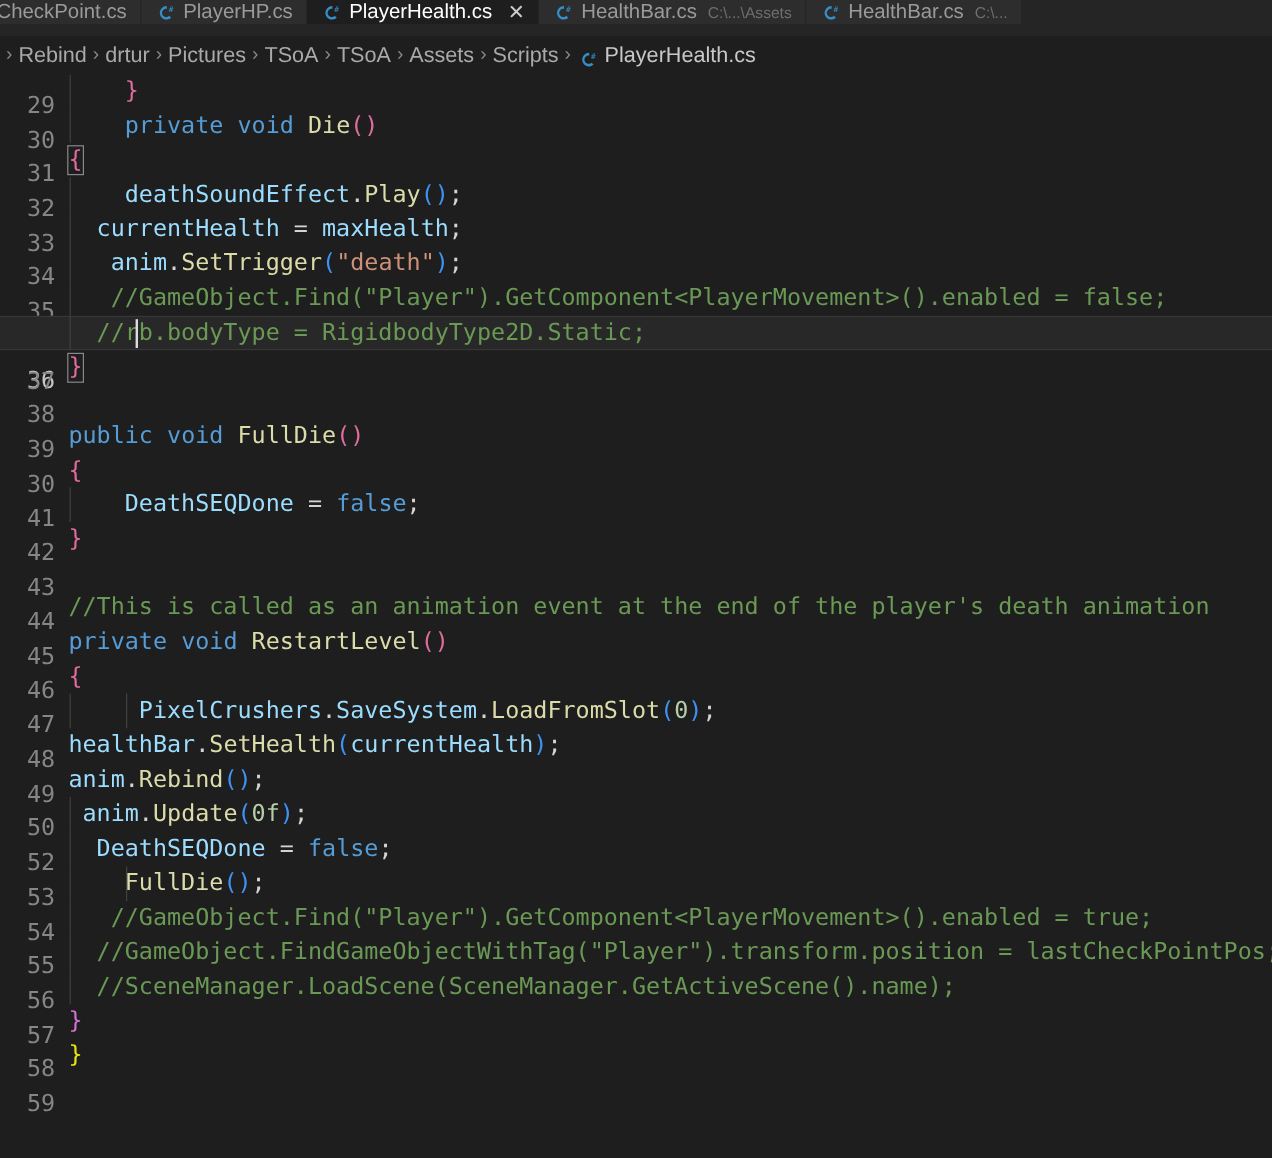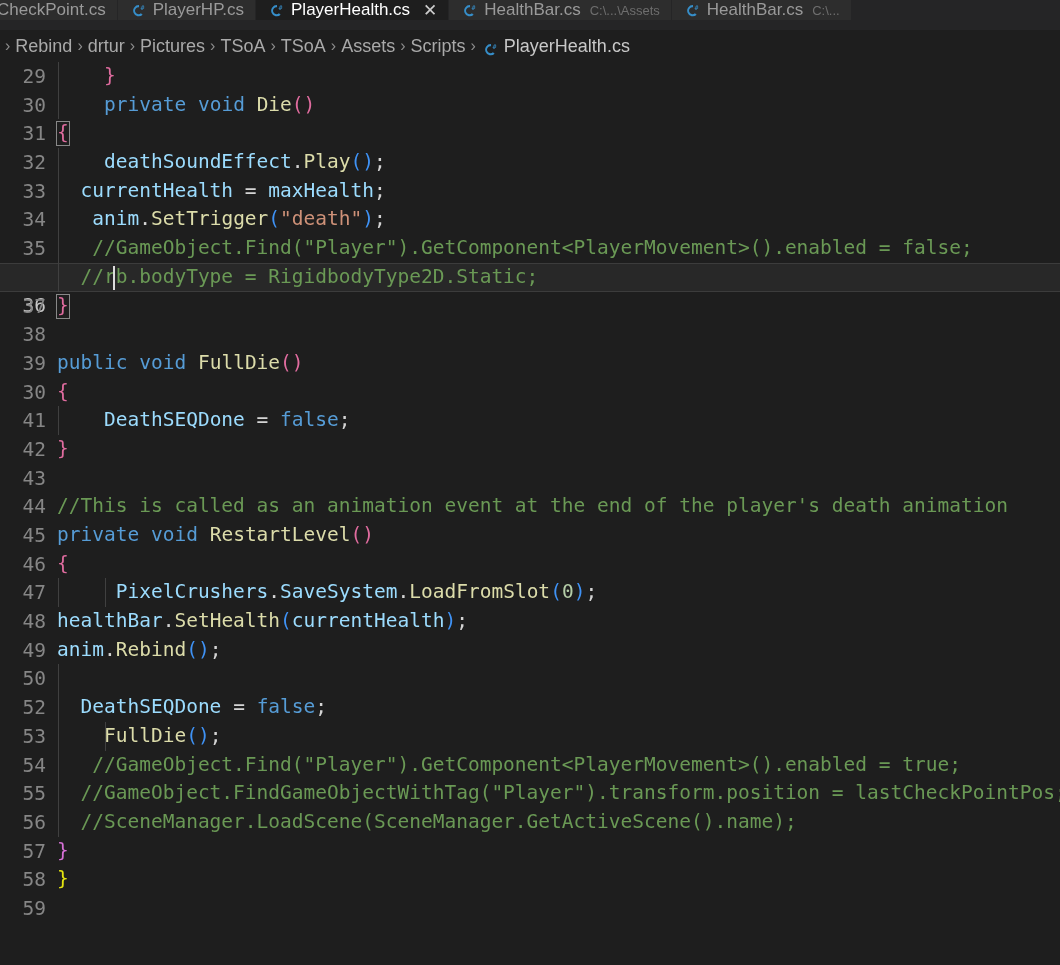--- a/index.html
+++ b/index.html
@@ -111,21 +111,21 @@
     white-space: pre;
     font-family: "DejaVu Sans Mono", monospace;
     font-size: 19.5px;
   }
   .code-line.current {
     background: #282828;
     box-shadow: inset 0 1px 0 #3c3c3c, inset 0 -1px 0 #3c3c3c;
   }
   .ln {
     position: absolute;
-    left: 0; top: 1px;
+    left: 0; top: 12px;
     width: 46px;
     text-align: right;
     color: #868686;
     font-family: "DejaVu Sans Mono", monospace;
     font-size: 19.5px;
   }
   .code-line.current .ln { color: #c6c6c6; margin-top: 28px; }
   .txt {
     position: absolute;
     left: 57px; top: 0;
@@ -365,20 +365,21 @@
   </div>
 
   <div class="code-line">
     <span class="ln">49</span>
     <span class="txt"><span class="var">anim</span><span class="op">.</span><span class="fn">Rebind</span><span class="pn-blue">()</span><span class="op">;</span></span>
   </div>
 
   <div class="code-line">
     <span class="ln">50</span>
     <span class="guide g0"></span>
+    <span class="txt"> <span class="var">anim</span><span class="op">.</span><span class="fn">Update</span><span class="pn-blue">(</span><span class="num">0f</span><span class="pn-blue">)</span><span class="op">;</span></span>
   </div>
 
 
   <div class="code-line">
     <span class="ln">52</span>
     <span class="guide g0"></span>
     <span class="txt">  <span class="var">DeathSEQDone</span> <span class="op">=</span> <span class="kw">false</span><span class="op">;</span></span>
   </div>
 
   <div class="code-line">

